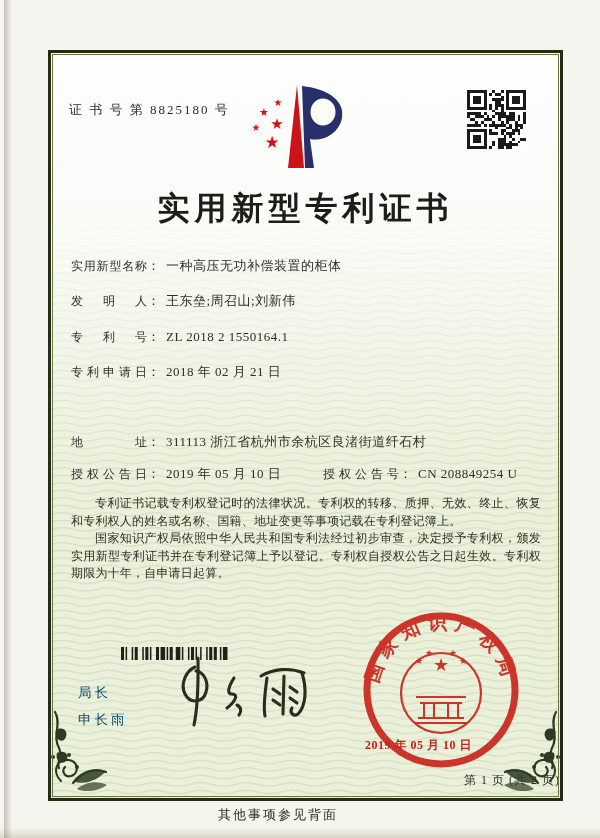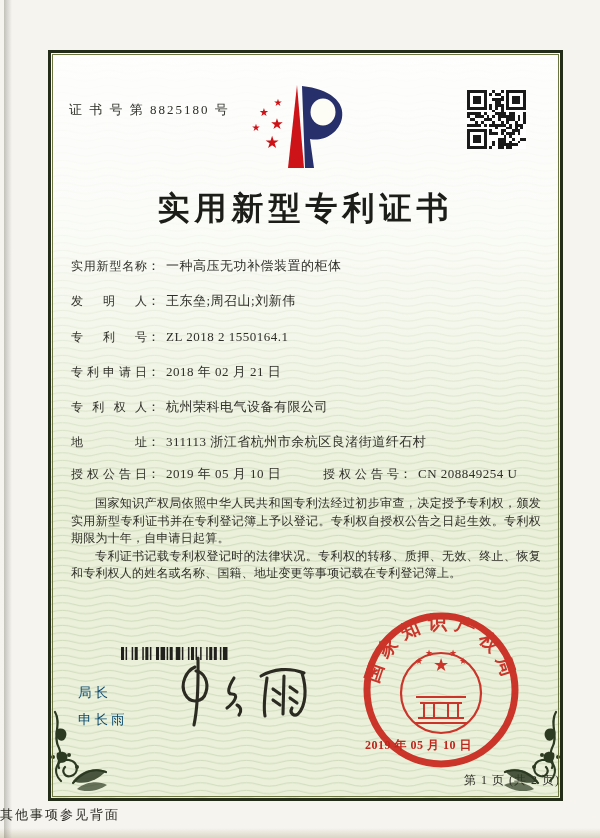--- a/index.html
+++ b/index.html
@@ -53,21 +53,21 @@
   .seal-date{position:absolute;left:314px;top:684px;z-index:4;font-size:12px;font-weight:bold;
     color:#c0251c;letter-spacing:.5px;}
 
   .ornament{position:absolute;top:656px;width:62px;height:86px;z-index:2;}
   .ornament.left{left:-4px;}
   .ornament.right{right:-4px;transform:scaleX(-1);}
 
   .page-num{position:absolute;left:0;top:719px;width:100%;text-align:right;
     font-size:12px;color:#2f2f29;letter-spacing:1px;}
 
-  .back-note{position:absolute;left:0;top:806px;width:556px;text-align:left;
+  .back-note{position:absolute;left:0;top:806px;width:556px;text-align:center;
     font-size:13px;color:#2c2c26;letter-spacing:2px;}
 </style>
 </head>
 <body>
 
 <div class="photo-shadow-left"></div>
 <div class="photo-shadow-bottom"></div>
 
 <div class="frame">
 
@@ -246,36 +246,33 @@
     </div>
     <div class="row" style="top:239px">
       <span class="lab">发明人</span><span class="colon">：</span><span class="val">王东垒;周召山;刘新伟</span>
     </div>
     <div class="row" style="top:275px">
       <span class="lab">专利号</span><span class="colon">：</span><span class="val">ZL 2018 2 1550164.1</span>
     </div>
     <div class="row" style="top:310px">
       <span class="lab">专利申请日</span><span class="colon">：</span><span class="val">2018 年 02 月 21 日</span>
     </div>
-    <div class="row" style="top:345px">
-      <span class="lab">专利权人</span><span class="colon">：</span><span class="val">杭州荣科电气设备有限公司</span>
-    </div>
     <div class="row" style="top:380px">
       <span class="lab">地址</span><span class="colon">：</span><span class="val">311113 浙江省杭州市余杭区良渚街道纤石村</span>
     </div>
     <div class="row" style="top:412px">
       <span class="lab">授权公告日</span><span class="colon">：</span><span class="val">2019 年 05 月 10 日</span>
       <span class="row-grant2">
         <span class="lab">授权公告号</span><span class="colon">：</span><span class="val">CN 208849254 U</span>
       </span>
     </div>
 
     <div class="paras">
+      <p>专利证书记载专利权登记时的法律状况。专利权的转移、质押、无效、终止、恢复和专利权人的姓名或名称、国籍、地址变更等事项记载在专利登记簿上。</p>
       <p>国家知识产权局依照中华人民共和国专利法经过初步审查，决定授予专利权，颁发实用新型专利证书并在专利登记簿上予以登记。专利权自授权公告之日起生效。专利权期限为十年，自申请日起算。</p>
-      <p>专利证书记载专利权登记时的法律状况。专利权的转移、质押、无效、终止、恢复和专利权人的姓名或名称、国籍、地址变更等事项记载在专利登记簿上。</p>
     </div>
 
     <svg class="barcode" id="barcode" preserveAspectRatio="none" viewBox="0 0 71 13">
         <rect x="0" y="0" width="2" height="13" fill="#20201c"></rect>
         <rect x="3" y="0" width="1" height="13" fill="#20201c"></rect>
         <rect x="7" y="0" width="1" height="13" fill="#20201c"></rect>
         <rect x="9" y="0" width="2" height="13" fill="#20201c"></rect>
         <rect x="14" y="0" width="1" height="13" fill="#20201c"></rect>
         <rect x="16" y="0" width="2" height="13" fill="#20201c"></rect>
         <rect x="19" y="0" width="1" height="13" fill="#20201c"></rect>

